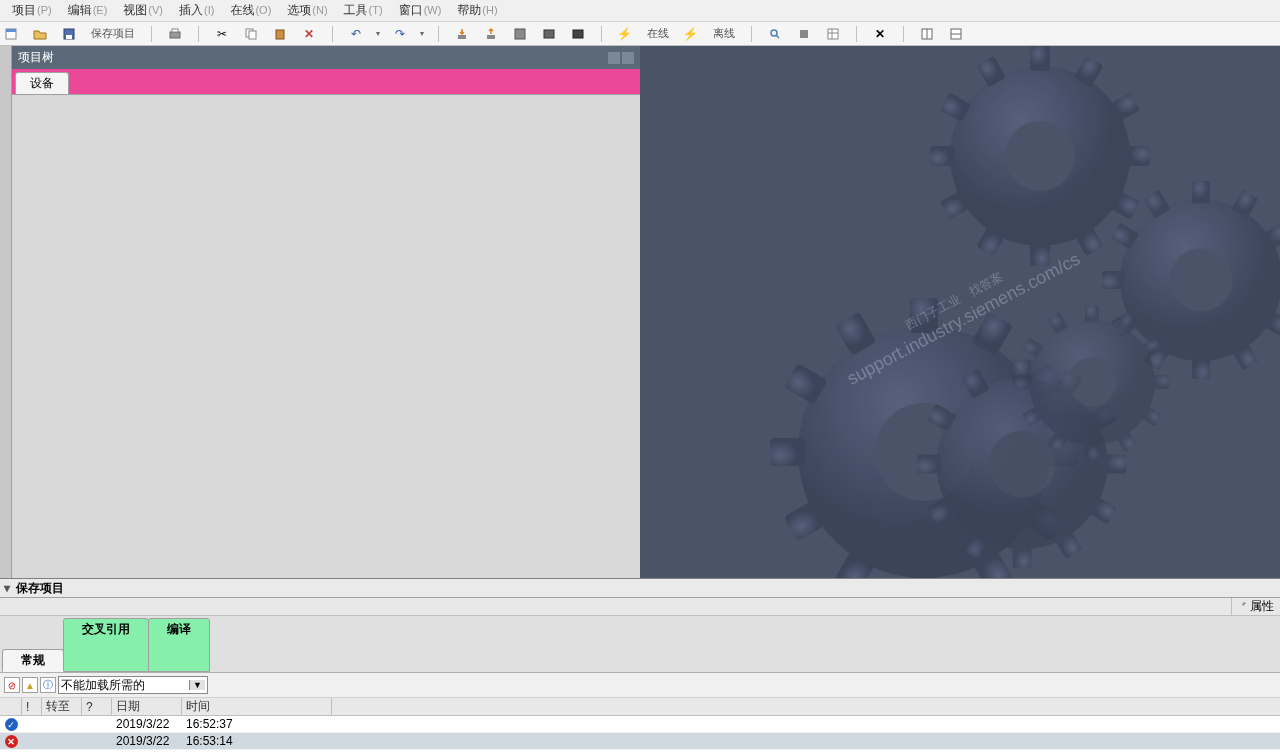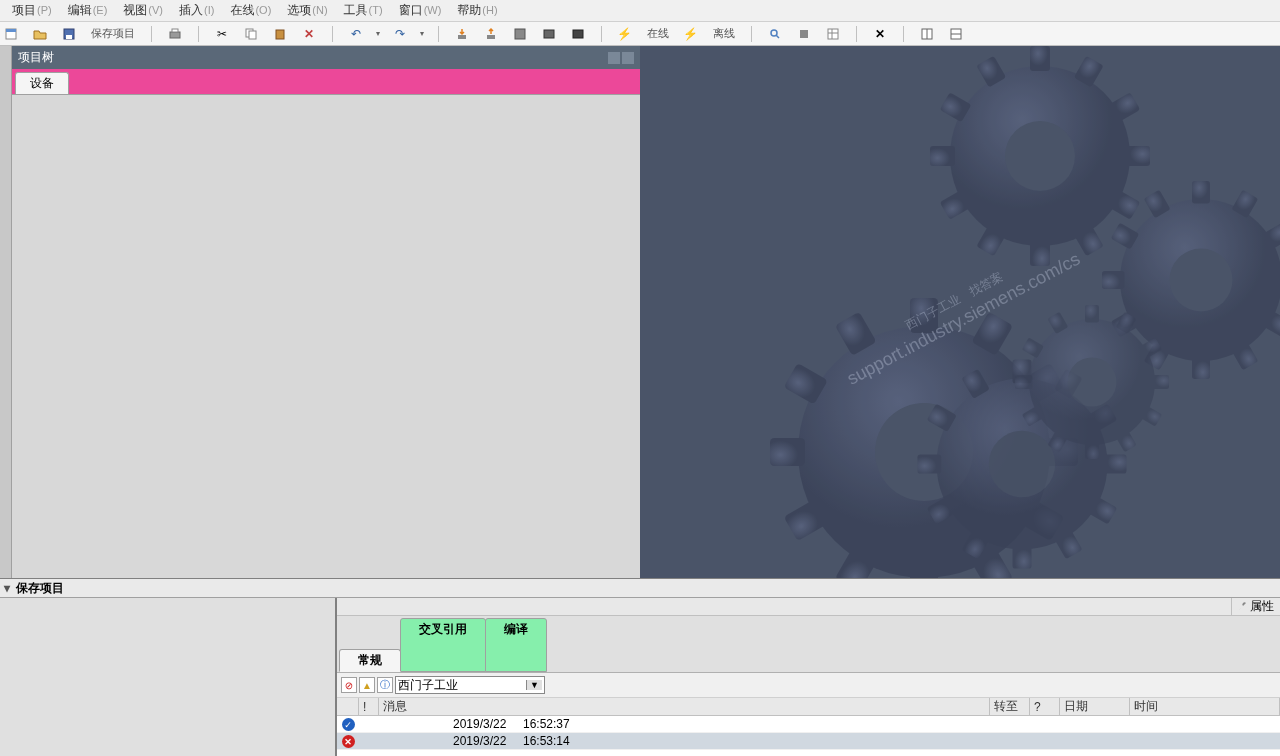--- a/index.html
+++ b/index.html
@@ -27,21 +27,21 @@
 .tree-body { flex: 1; background: #d8d8d8; }
 
 .canvas-area { flex: 1; position: relative; overflow: hidden; background: #4a5468; }
 .gear-bg { position: absolute; inset: 0; }
 .watermark { position: absolute; left: 50%; top: 50%; transform: translate(-50%,-50%) rotate(-28deg); color: rgba(200,210,230,0.35); font-size: 24px; text-align: center; line-height: 1.3; white-space: nowrap; pointer-events: none; }
 
 .detail-header { height: 20px; background: #eaeaea; border-top: 1px solid #808080; border-bottom: 1px solid #a0a0a0; display: flex; align-items: center; }
 .detail-header .chev { width: 14px; text-align: center; color: #555; font-weight: bold; }
 .detail-header .title { font-weight: bold; padding-left: 2px; }
 
-.bottom-area { display: flex; height: 158px; }
+.bottom-area { display: flex; height: 158px; flex-direction: column; }
 .bottom-left { width: 337px; background: #e0e0e0; border-right: 2px solid #808080; }
 .bottom-right { flex: 1; display: flex; flex-direction: column; background: #f0f0f0; }
 
 .props-bar { height: 18px; background: #e8e8e8; border-bottom: 1px solid #c0c0c0; display: flex; justify-content: flex-end; align-items: center; padding-right: 2px; }
 .props-btn { display: flex; align-items: center; gap: 2px; padding: 0 4px; border-left: 1px solid #c0c0c0; height: 100%; }
 
 .bottom-tabs { display: flex; background: #e0e0e0; border-bottom: 1px solid #b0b0b0; padding-left: 2px; padding-top: 2px; gap: 0; }
 .bottom-tab { padding: 2px 18px; border: 1px solid #a0a0a0; background: #86efac; border-radius: 3px 3px 0 0; margin-right: -1px; position: relative; font-weight: bold; }
 .bottom-tab.active { background: #f5f5f5; border-bottom: 1px solid #f5f5f5; z-index: 2; margin-top: 31px; }
 
@@ -279,30 +279,29 @@
         <div class="bottom-tab active">常规</div>
         <div class="bottom-tab">交叉引用</div>
         <div class="bottom-tab">编译</div>
       </div>
 
     <div class="filter-row">
       <span class="filter-icon" style="color:#d02020">⊘</span>
       <span class="filter-icon" style="color:#d0a020">▲</span>
       <span class="filter-icon" style="color:#2060c0">ⓘ</span>
       <div class="filter-select">
-        <span>西门子工业</span>
+        <span>不能加载所需的</span>
         <span class="arrow">▼</span>
       </div>
     </div>
 
     <div class="msg-table">
       <div class="msg-header">
         <div class="col-icon"></div>
         <div class="col-bang">!</div>
-        <div class="col-msg">消息</div>
         <div class="col-goto">转至</div>
         <div class="col-q">?</div>
         <div class="col-date">日期</div>
         <div class="col-time">时间</div>
       </div>
       <div id="msg-rows">
           <div class="msg-row">
             <div class="col-icon"><span class="icon-ok">✓</span></div>
             <div class="col-bang"></div>
             <div class="col-goto"></div>

